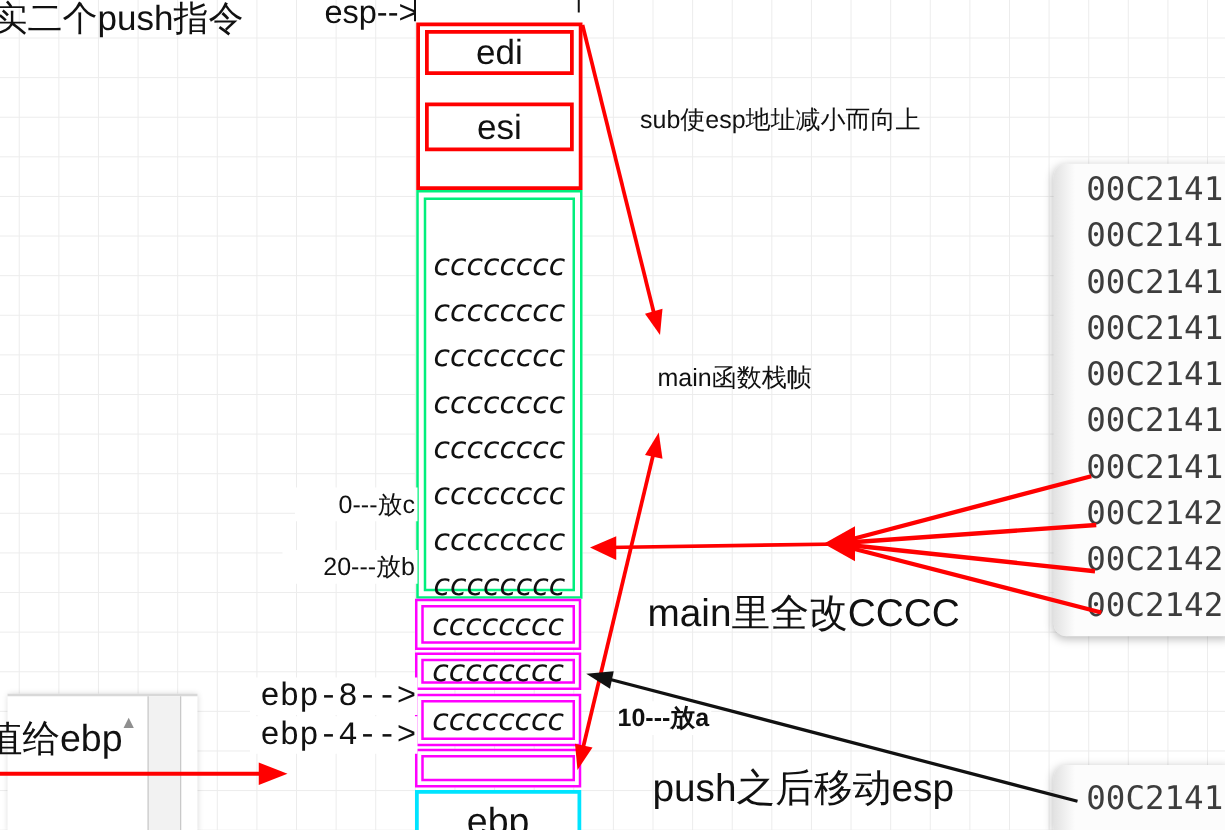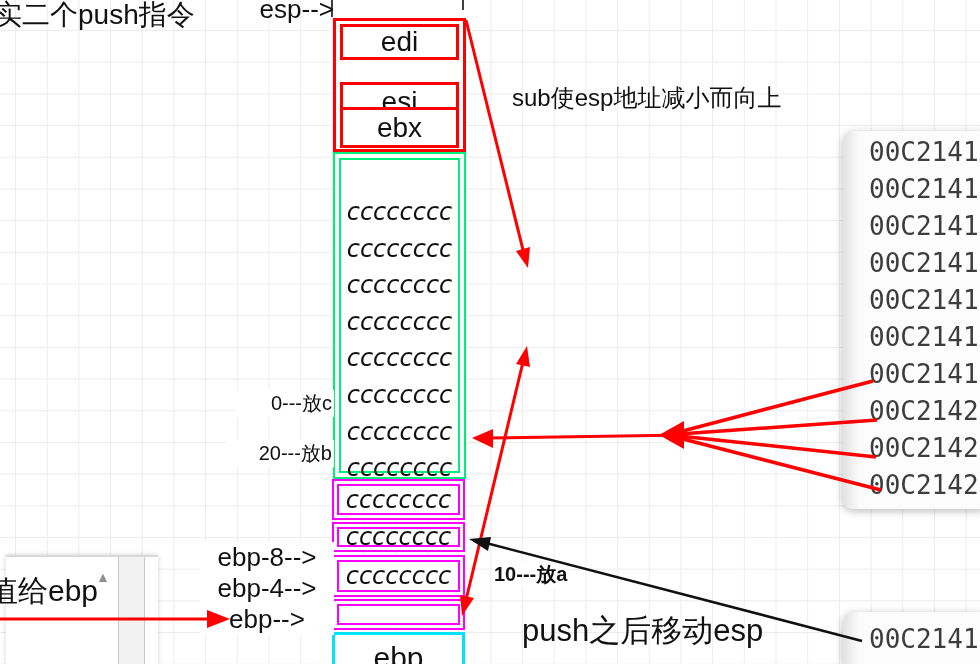--- a/index.html
+++ b/index.html
@@ -29,22 +29,22 @@
         font-family:"DejaVu Sans",sans-serif;}
   .magbox{left:332px;width:133px;border:2.5px solid #ff00ff;background:#fff;box-sizing:border-box;}
   .maginner{position:absolute;left:3px;top:3px;right:3px;bottom:3px;border:2px solid #ff00ff;
             display:flex;align-items:center;justify-content:center;font-size:24px;font-style:italic;
             font-family:"DejaVu Sans",sans-serif;}
   .cyanbox{left:332px;top:632px;width:133px;height:44px;border:3px solid #00e4ff;background:#fff;box-sizing:border-box;
            text-align:center;font-size:30px;padding-top:6px;}
 
   
   .smalllbl{font-size:20px;background:#fff;padding:0 2px;}
-  .ptrlbl{width:132px;text-align:center;font-size:26px;background:#fff;padding:0 1px;}
-  .bignote{font-size:24px;}
+  .ptrlbl{width:132px;text-align:right;font-size:26px;background:#fff;padding:0 1px;font-family:Liberation Mono, monospace;}
+  .bignote{font-size:20px;}
   .hugenote{font-size:31px;}
 
   
   .mempanel{background:#fcfcfc;box-shadow:0 2px 8px rgba(0,0,0,.28);overflow:hidden;}
   .mempanel .shade{position:absolute;left:0;top:0;bottom:0;width:17px;
                    background:linear-gradient(to right,#e2e2e2,rgba(226,226,226,0));}
   .memrow{height:37px;line-height:37px;padding-left:26px;
           font-family:"DejaVu Sans Mono",monospace;font-size:26px;color:#3d3d3d;}
   #mem-main{left:843px;top:131px;width:140px;height:378px;border-radius:10px 0 0 10px;padding-top:3px;box-sizing:border-box;}
   #mem-bottom{left:843px;top:612px;width:140px;height:52px;border-radius:10px 0 0 0;padding-top:9px;box-sizing:border-box;}
@@ -67,21 +67,20 @@
 
 <div id="canvas">
 
   <div class="abs lbl" style="left:-6px;top:-4px;font-size:28px;">实二个push指令</div>
   <div class="abs lbl" style="left:240px;top:-6px;width:94px;text-align:right;font-size:26px;">esp--&gt;</div>
 
   <div class="abs topcell"></div>
   <div class="abs redwrap"></div>
   <div class="abs regbox" style="top:24px;height:36px;">edi</div>
   <div class="abs regbox" style="top:82px;height:39px;">esi</div>
-  <div class="abs regbox" style="top:107px;height:41px;">ebx</div>
 
   <div class="abs greenwrap"></div>
   <div class="abs greeninner"></div>
   <div class="abs greenrows">
     <div class="crow">cccccccc</div>
     <div class="crow">cccccccc</div>
     <div class="crow">cccccccc</div>
     <div class="crow">cccccccc</div>
     <div class="crow">cccccccc</div>
     <div class="crow">cccccccc</div>
@@ -103,23 +102,24 @@
   </div>
 
   <div class="abs cyanbox">ebp</div>
 
   <div class="abs lbl smalllbl" style="left:236px;top:346px;width:94px;text-align:right;margin-top:44px;">0---放c</div>
   <div class="abs lbl smalllbl" style="left:226px;top:440px;width:104px;text-align:right;">20---放b</div>
   <div class="abs lbl smalllbl" style="left:492px;top:561px;font-weight:bold;">10---放a</div>
 
   <div class="abs lbl ptrlbl" style="left:200px;top:542px;">ebp-8--&gt;</div>
   <div class="abs lbl ptrlbl" style="left:200px;top:573px;">ebp-4--&gt;</div>
-  <div class="abs lbl ptrlbl" style="left:200px;top:604px;">ebp--&gt;</div>
 
   <div class="abs lbl bignote" style="left:512px;top:82px;">sub使esp地址减小而向上</div>
+  <div class="abs lbl bignote" style="left:526px;top:289px;">main函数栈帧</div>
+  <div class="abs lbl hugenote" style="left:518px;top:470px;">main里全改CCCC</div>
   <div class="abs lbl hugenote" style="left:522px;top:610px;">push之后移动esp</div>
 
   <div class="abs mempanel z40" id="mem-main">
     <div class="shade"></div>
     <div class="memrow">00C2141</div>
     <div class="memrow">00C2141</div>
     <div class="memrow">00C2141</div>
     <div class="memrow">00C2141</div>
     <div class="memrow">00C2141</div>
     <div class="memrow">00C2141</div>

